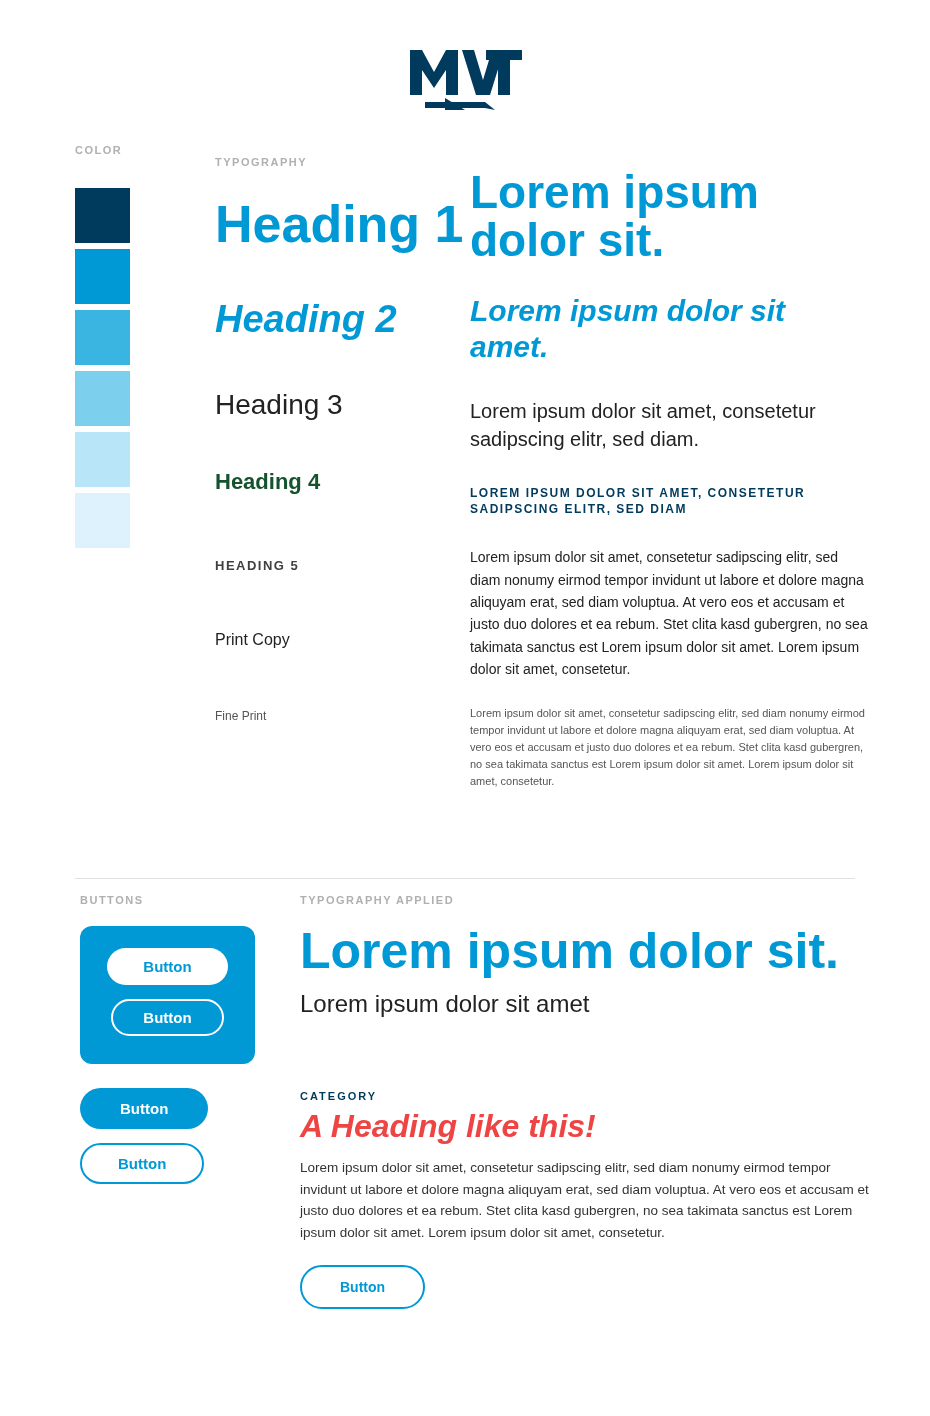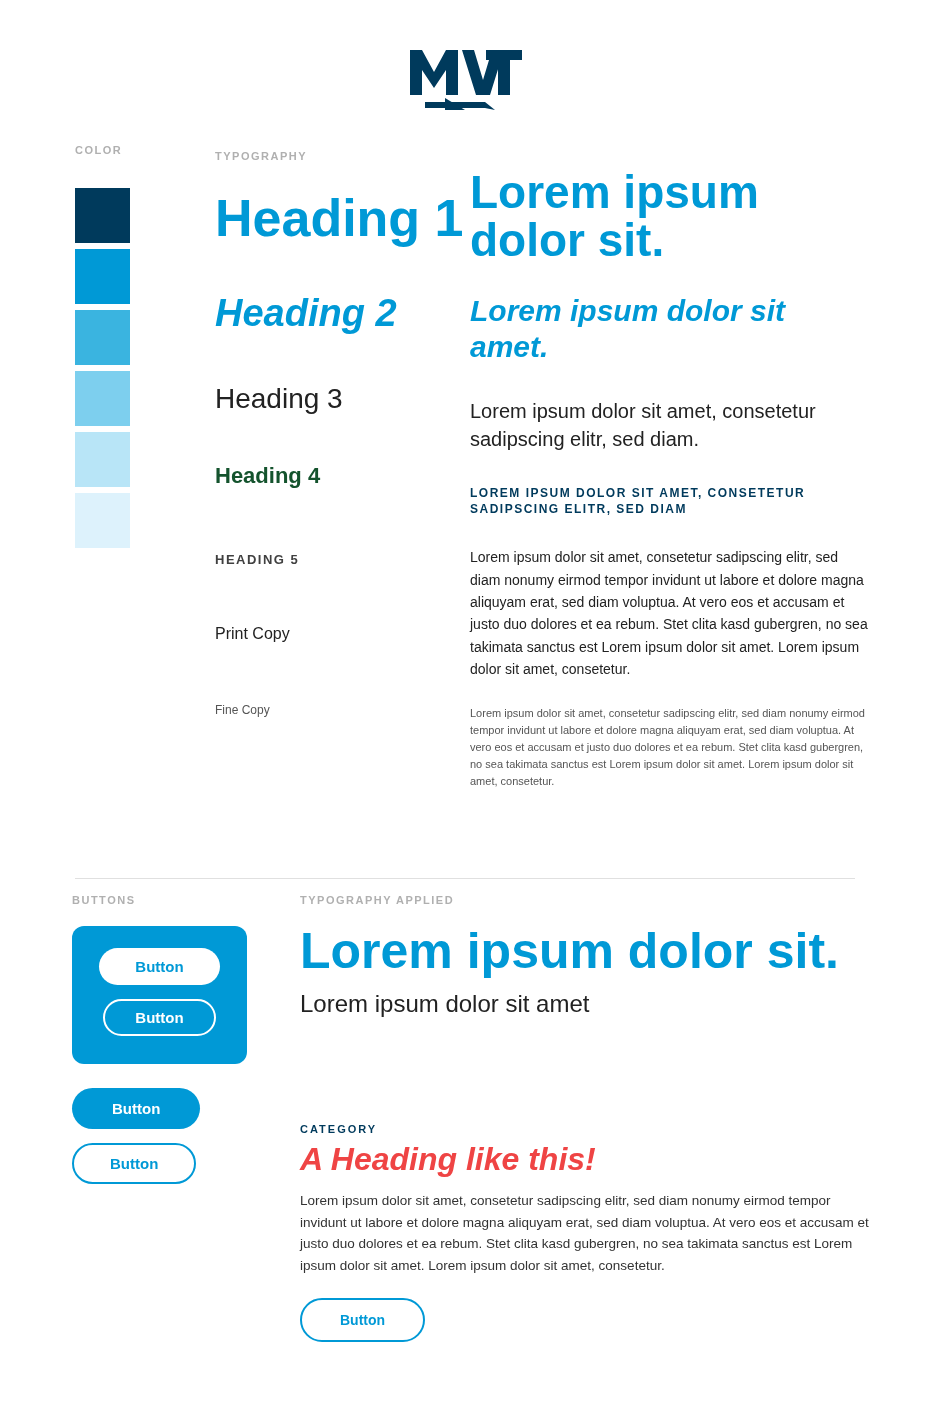--- a/index.html
+++ b/index.html
@@ -52,21 +52,21 @@
     }
 
     .swatch {
       width: 55px;
       height: 55px;
     }
 
     
     .typography-section {
       position: absolute;
-      top: 146px;
+      top: 152px;
       left: 215px;
       width: 270px;
     }
 
     .heading1 {
       font-size: 52px;
       font-weight: 900;
       color: #0099d6;
       line-height: 1.0;
       margin-top: 28px;
@@ -188,21 +188,21 @@
       font-weight: 400;
       color: #555555;
       line-height: 1.55;
       margin-top: 24px;
     }
 
     
     .buttons-section {
       position: absolute;
       top: 890px;
-      left: 72px;
+      left: 80px;
     }
 
     .buttons-section .section-label {
       margin-bottom: 0;
     }
 
     .btn-dark-bg {
       background: #0099d6;
       border-radius: 12px;
       padding: 22px 30px 28px;
@@ -290,21 +290,21 @@
     .applied-h3 {
       font-size: 24px;
       font-weight: 400;
       color: #222222;
       margin-top: 14px;
     }
 
     
     .category-section {
       position: absolute;
-      top: 1123px;
+      top: 1090px;
       left: 300px;
       width: 570px;
     }
 
     .category-label {
       font-size: 11px;
       font-weight: 700;
       letter-spacing: 2px;
       color: #003a5c;
       text-transform: uppercase;
@@ -383,21 +383,21 @@
 </div>
 
 <div class="typography-section">
   <span class="section-label">TYPOGRAPHY</span>
   <div class="heading1">Heading 1</div>
   <div class="heading2">Heading 2</div>
   <div class="heading3">Heading 3</div>
   <div class="heading4">Heading 4</div>
   <div class="heading5">HEADING 5</div>
   <div class="body-copy-label">Print Copy</div>
-  <div class="fine-print-label">Fine Copy</div>
+  <div class="fine-print-label">Fine Print</div>
 </div>
 
 <div class="typo-examples">
   <div class="ex-h1">Lorem ipsum dolor sit.</div>
   <div class="ex-h2">Lorem ipsum dolor sit amet.</div>
   <div class="ex-h3">Lorem ipsum dolor sit amet, consetetur sadipscing elitr, sed diam.</div>
   <div class="ex-h5">LOREM IPSUM DOLOR SIT AMET, CONSETETUR SADIPSCING ELITR, SED DIAM</div>
   <div class="ex-body">Lorem ipsum dolor sit amet, consetetur sadipscing elitr, sed diam nonumy eirmod tempor invidunt ut labore et dolore magna aliquyam erat, sed diam voluptua. At vero eos et accusam et justo duo dolores et ea rebum. Stet clita kasd gubergren, no sea takimata sanctus est Lorem ipsum dolor sit amet. Lorem ipsum dolor sit amet, consetetur.</div>
   <div class="ex-fine">Lorem ipsum dolor sit amet, consetetur sadipscing elitr, sed diam nonumy eirmod tempor invidunt ut labore et dolore magna aliquyam erat, sed diam voluptua. At vero eos et accusam et justo duo dolores et ea rebum. Stet clita kasd gubergren, no sea takimata sanctus est Lorem ipsum dolor sit amet. Lorem ipsum dolor sit amet, consetetur.</div>
 </div>

